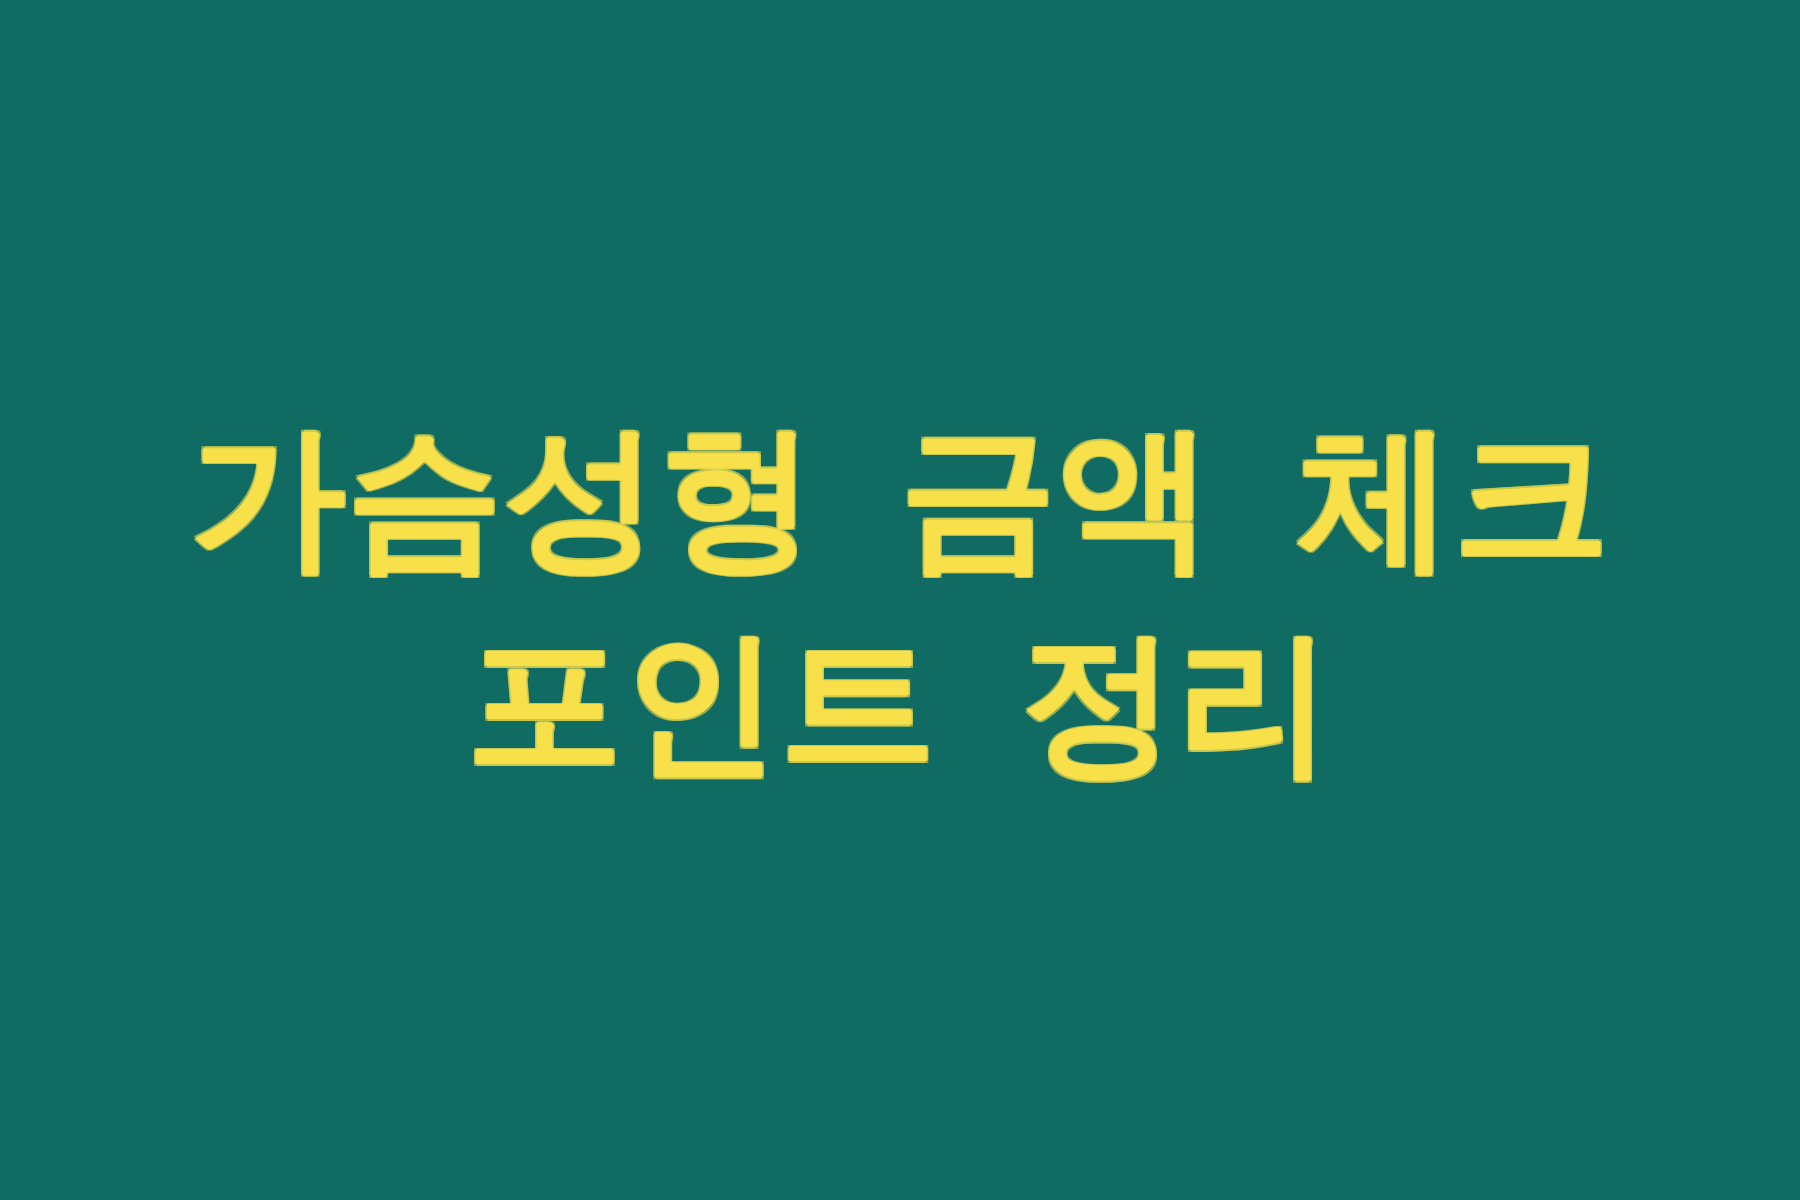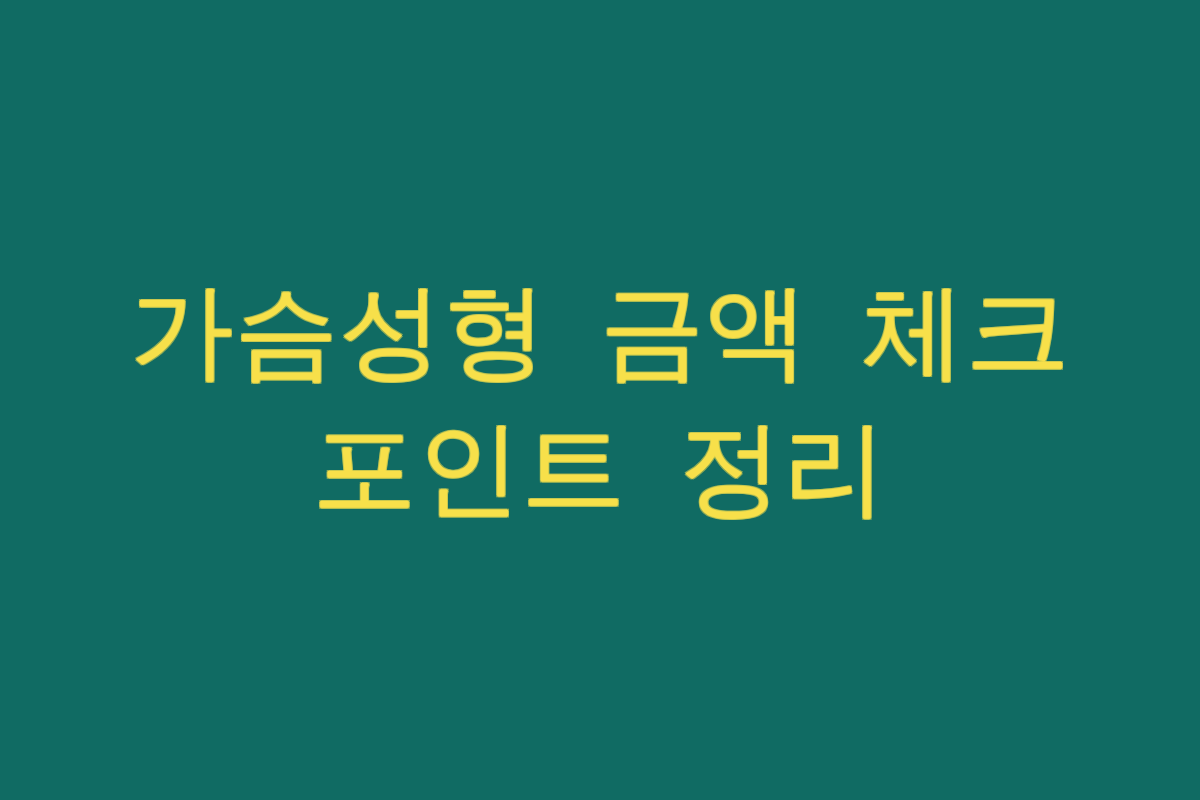--- a/index.html
+++ b/index.html
@@ -31,21 +31,21 @@
     display: block;
     text-align: center;
   }
 
   .banner-title {
     margin: 0;
     padding: 0;
     display: block;
     font-family: "DejaVu Sans", "Liberation Sans", sans-serif;
     font-size: 104px;
-    font-weight: 400;
+    font-weight: 700;
     line-height: 1.32;
     letter-spacing: 0.005em;
     word-spacing: 0.18em;
     color: #F7E04A;
     text-align: center;
     white-space: normal;
     word-break: keep-all;
     overflow-wrap: break-word;
     -webkit-font-smoothing: antialiased;
     text-rendering: optimizeLegibility;

